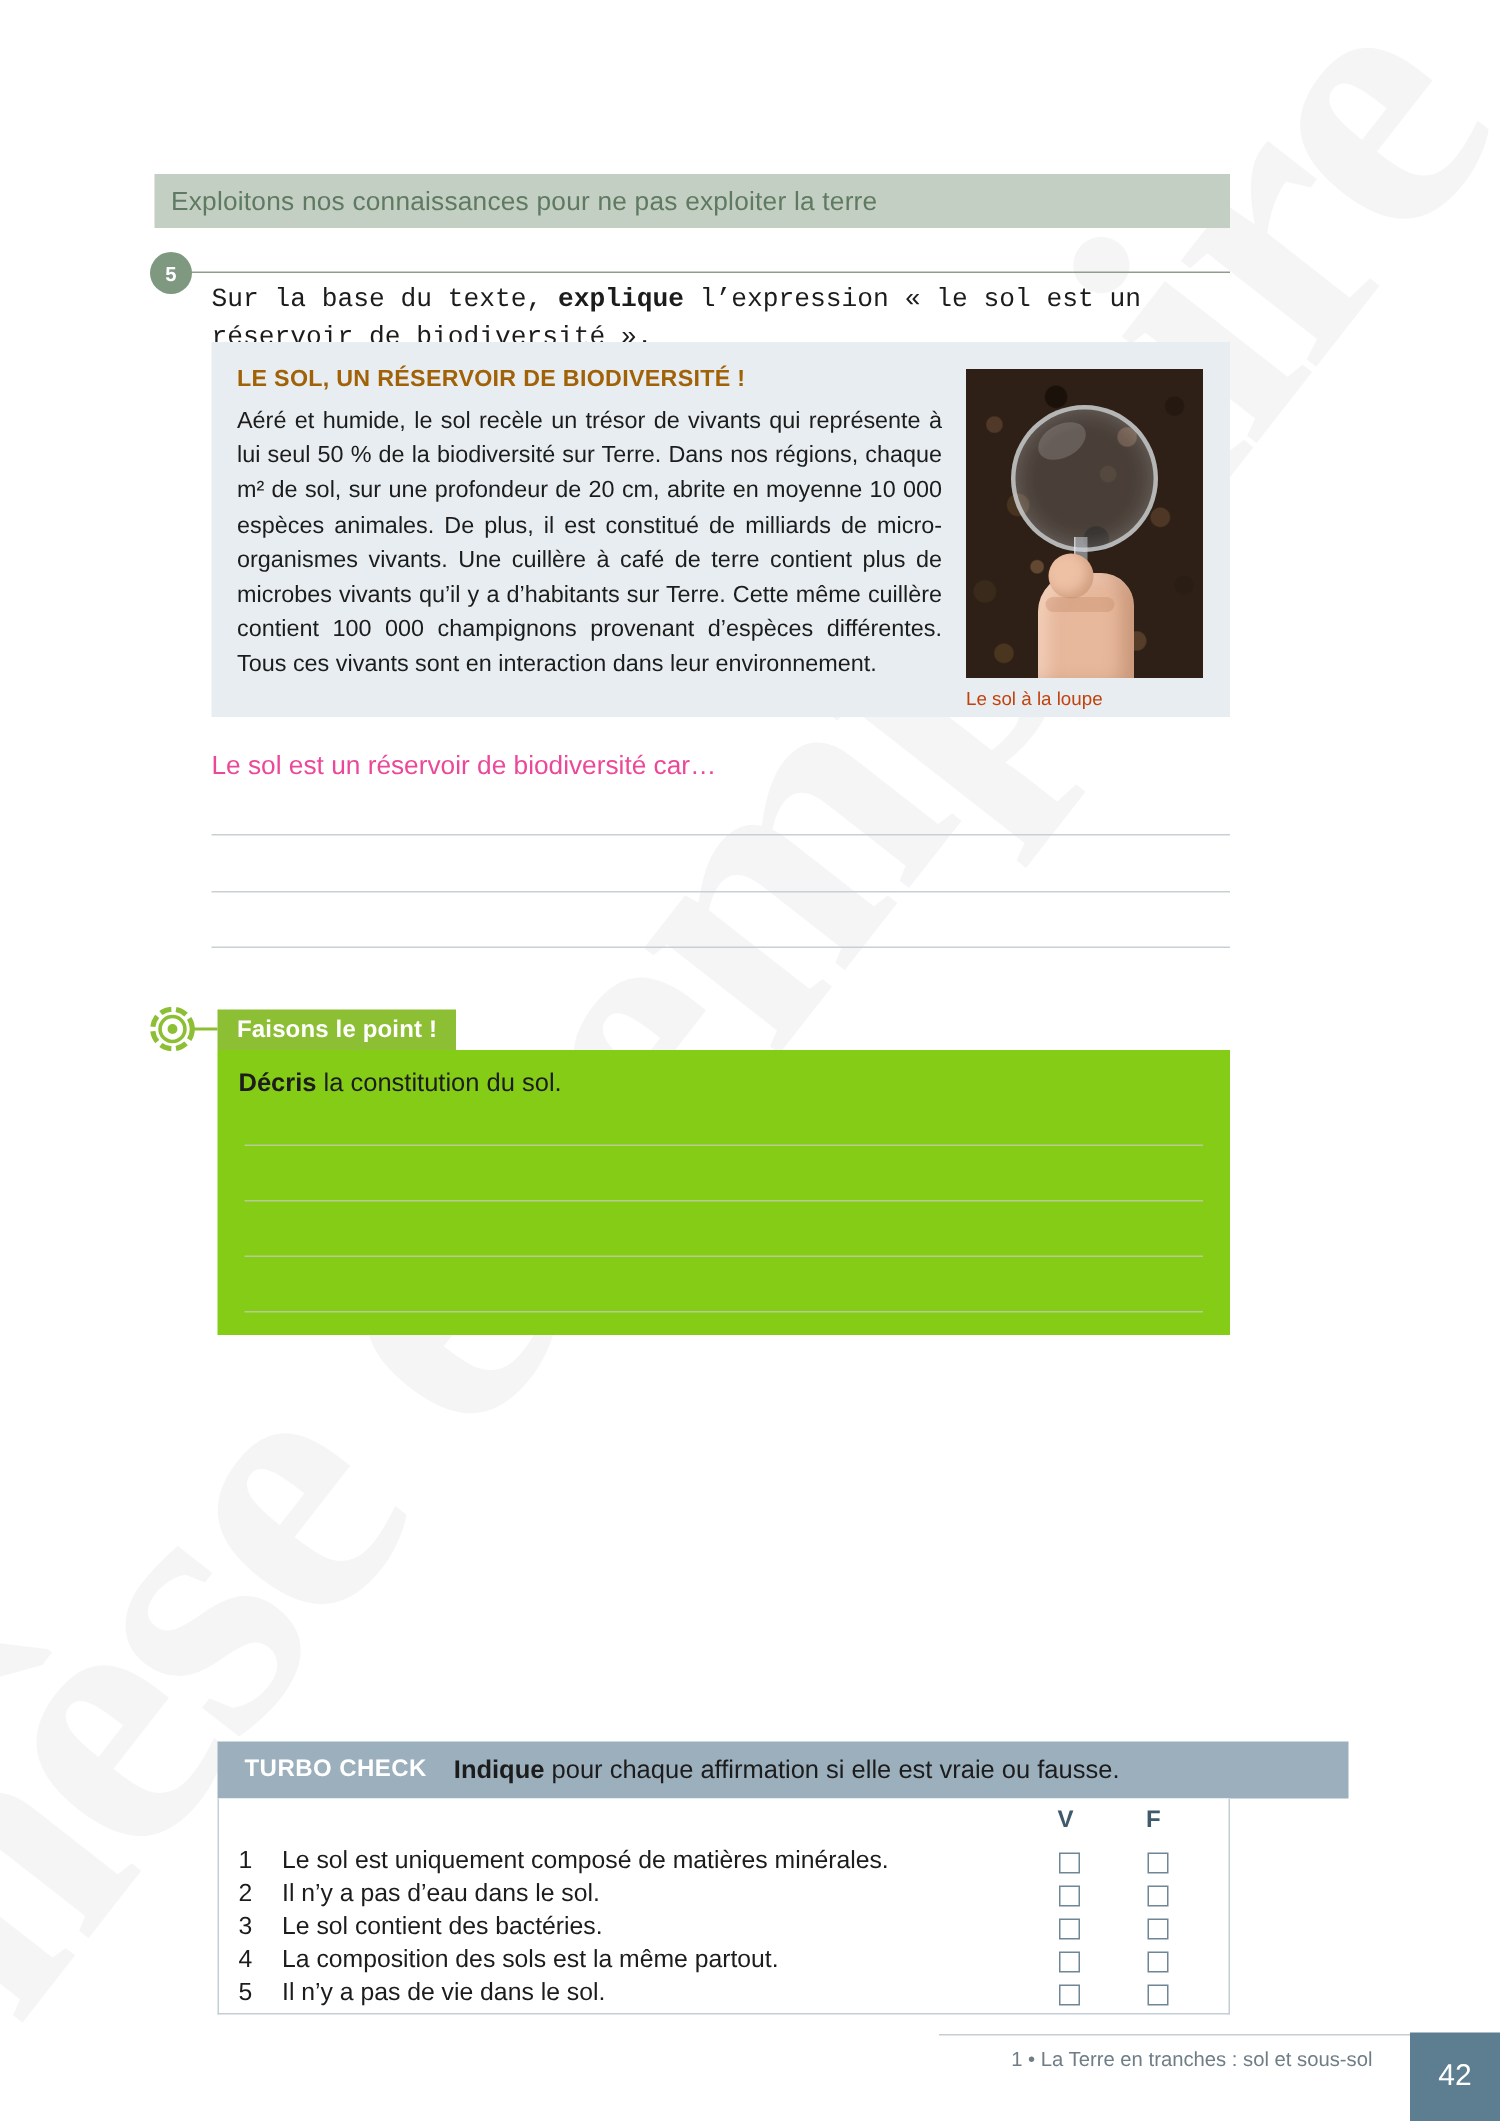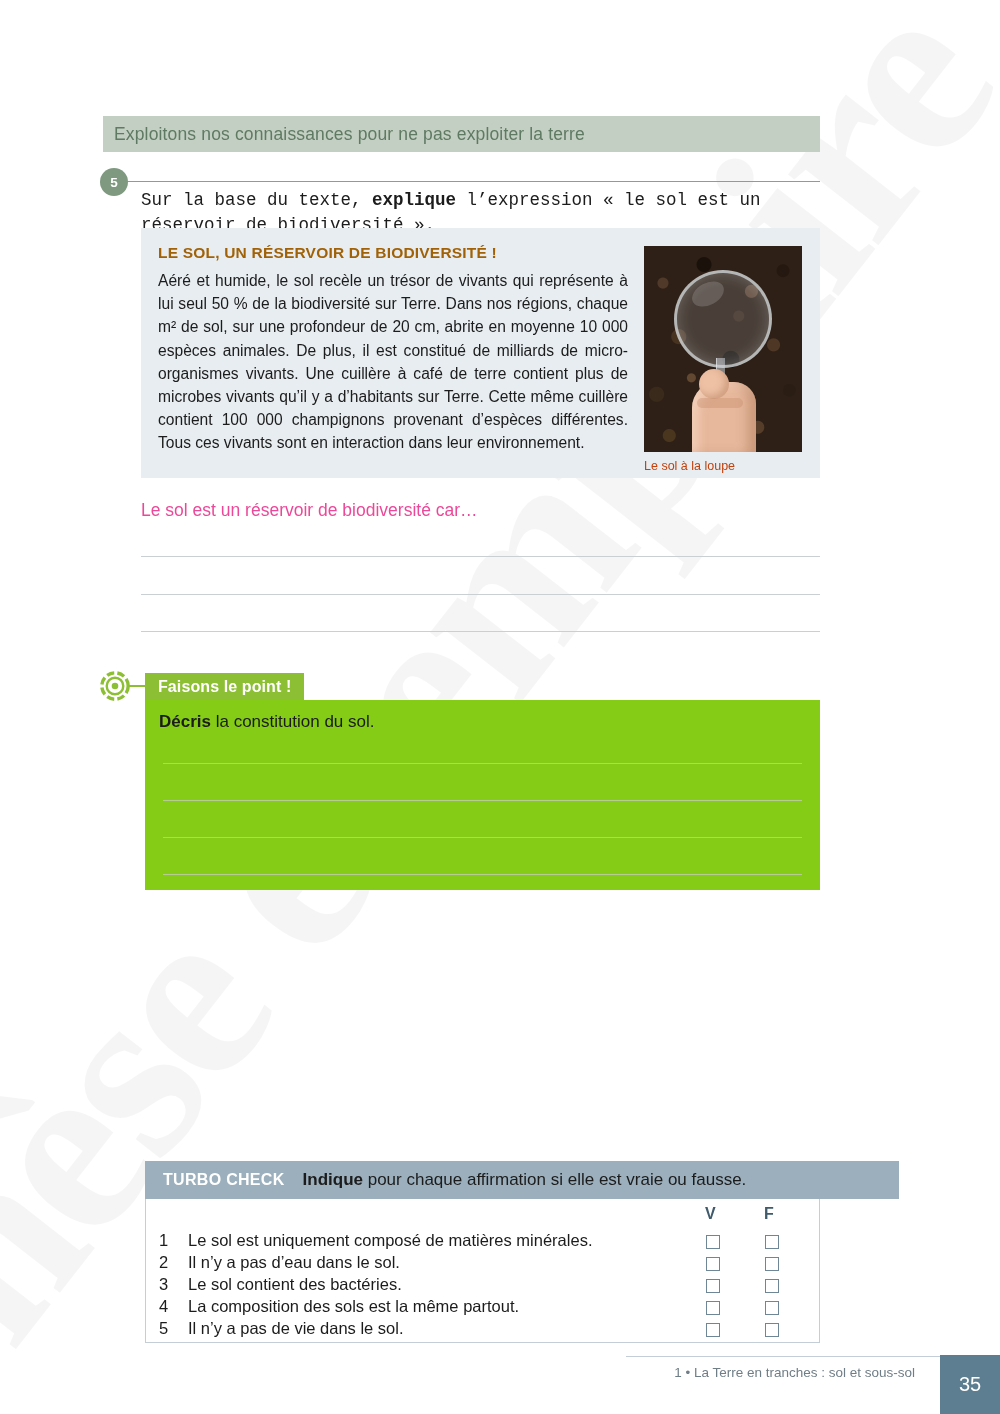--- a/index.html
+++ b/index.html
@@ -509,16 +509,16 @@
       <div class="tc-row" style="top:120px;">
         <span class="idx">5</span>
         <span class="stmt">Il n’y a pas de vie dans le sol.</span>
         <span class="cb cb-v"></span>
         <span class="cb cb-f"></span>
       </div>
     </div>
 
     <div class="footer-rule"></div>
     <div class="footer-text">1 • La Terre en tranches : sol et sous-sol</div>
-    <div class="page-tab">35</div>
+    <div class="page-tab">42</div>
 
   </div>
 </div>
 
 </body></html>

